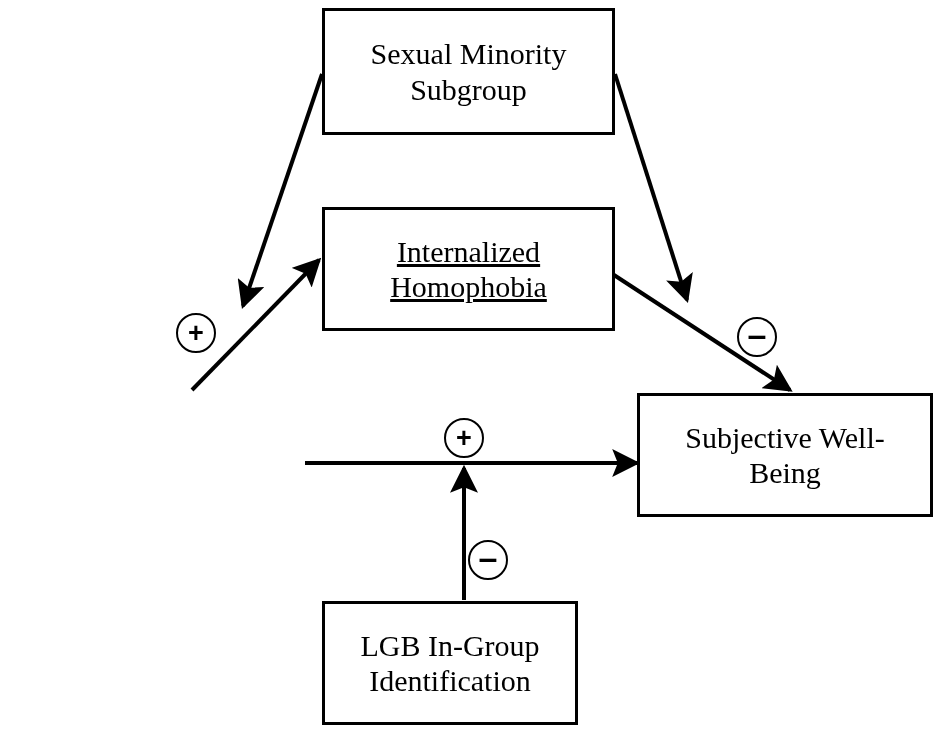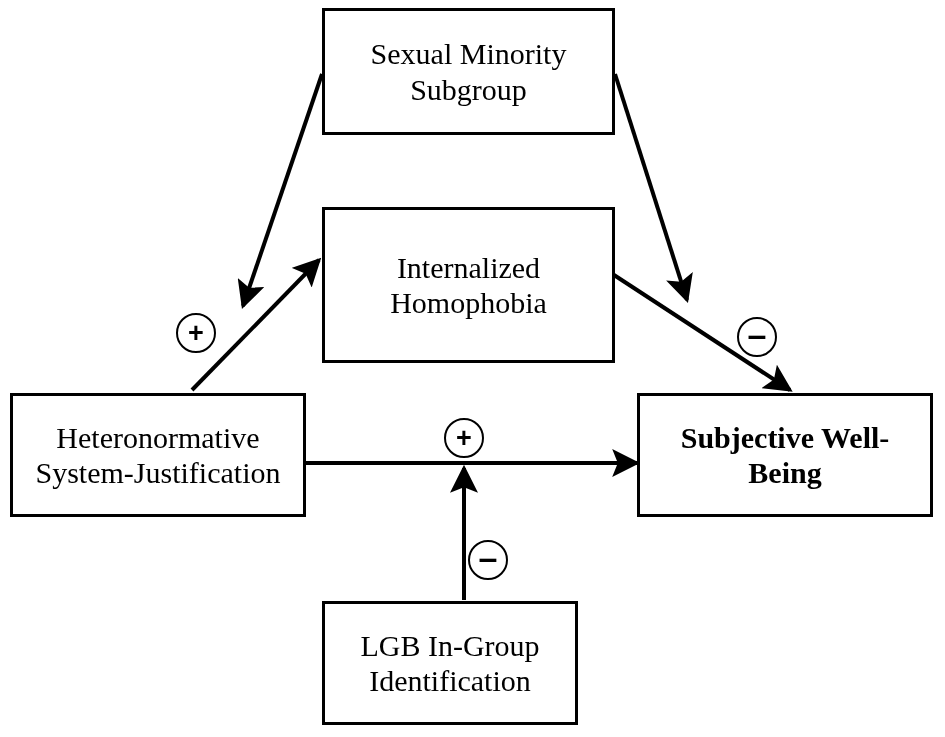--- a/index.html
+++ b/index.html
@@ -89,31 +89,27 @@
     <line x1="305" y1="463" x2="637" y2="463" stroke="#000000" stroke-width="4" marker-end="url(#arrowhead)"></line>
 
     <line x1="464" y1="600" x2="464" y2="468" stroke="#000000" stroke-width="4" marker-end="url(#arrowhead)"></line>
   </svg>
 
   <div class="node-box" style="left:322px; top:8px; width:293px; height:127px;">
     <span class="node-label">Sexual Minority
 Subgroup</span>
   </div>
 
-  <div class="node-box" style="left:322px; top:207px; width:293px; height:156px;">
+  <div class="node-box" style="left:322px; top:207px; width:293px; height:124px;text-decoration:underline;">
     <span class="node-label">Internalized
 Homophobia</span>
   </div>
 
-  <div class="node-box" style="left:10px; top:393px; width:296px; height:124px;">
-    <span class="node-label">Heteronormative
-System-Justification</span>
-  </div>
 
-  <div class="node-box" style="left:637px; top:393px; width:296px; height:124px;font-weight:bold;">
+  <div class="node-box" style="left:637px; top:393px; width:296px; height:124px;">
     <span class="node-label">Subjective Well-
 Being</span>
   </div>
 
   <div class="node-box" style="left:322px; top:601px; width:256px; height:124px;">
     <span class="node-label">LGB In-Group
 Identification</span>
   </div>
 
   <div class="sign-marker" style="left:176px; top:313px;">

